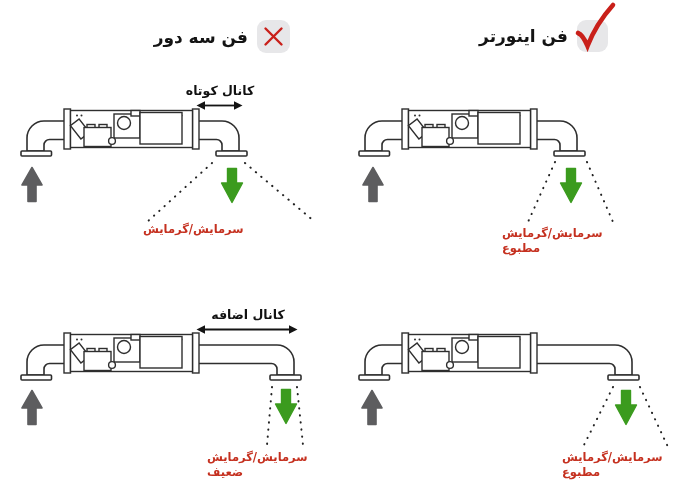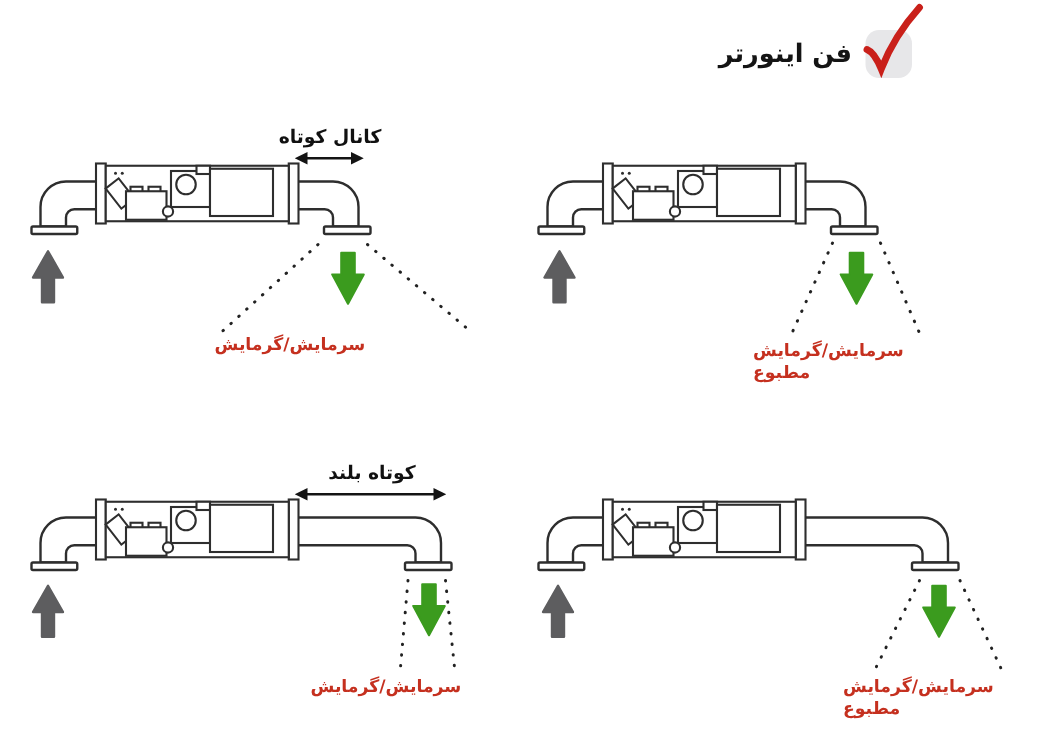--- a/index.html
+++ b/index.html
@@ -20,20 +20,28 @@
   .flange{fill:#fff;stroke:#2e2e2e;stroke-width:1.6px;}
 
   .duct-label{position:absolute;font-size:12.5px;font-weight:bold;color:#111;text-align:center;direction:rtl;white-space:nowrap;}
   .out-label{position:absolute;width:130px;text-align:left;color:#c5301f;font-weight:bold;font-size:11.5px;line-height:1.32;direction:rtl;}
 </style>
 </head>
 <body>
 
 <div class="canvas">
 
+  <div class="hdr hdr-bad">
+    <span class="hdr-label">فن سه دور</span>
+    <span class="badge">
+      <svg width="33" height="33" viewBox="0 0 33 33">
+        <path d="M8.5,8.5 L24.5,24.5 M24.5,8.5 L8.5,24.5" stroke="#c9201a" stroke-width="2.4" stroke-linecap="round" fill="none"></path>
+      </svg>
+    </span>
+  </div>
 
   <div class="hdr hdr-good">
     <span class="hdr-label">فن اینورتر</span>
     <span class="badge badge-check">
       <svg class="check-svg" width="46" height="52" viewBox="0 0 46 52">
         <path d="M8,30 Q13,32 17.5,43 Q26,21 43,2" stroke="#c9201a" stroke-width="4.6" fill="none" stroke-linecap="round"></path>
       </svg>
     </span>
   </div>
 
@@ -91,21 +99,21 @@
     <use href="#unitcore" transform="translate(46,5)"></use>
   </svg>
 
   <div class="duct-label" style="left:184px;top:83px;width:72px;">کانال کوتاه</div>
   <svg class="dblarrow" style="left:196px;top:100px;" width="47" height="11" viewBox="0 0 47 11">
     <line x1="8" y1="5.5" x2="39" y2="5.5" stroke="#141414" stroke-width="1.8"></line>
     <polygon points="0.5,5.5 9,1.3 9,9.7" fill="#141414"></polygon>
     <polygon points="46.5,5.5 38,1.3 38,9.7" fill="#141414"></polygon>
   </svg>
 
-  <div class="duct-label" style="left:208px;top:307px;width:80px;">کوتاه بلند</div>
+  <div class="duct-label" style="left:208px;top:307px;width:80px;">کانال اضافه</div>
   <svg class="dblarrow" style="left:196px;top:324px;" width="102" height="11" viewBox="0 0 102 11">
     <line x1="8" y1="5.5" x2="94" y2="5.5" stroke="#141414" stroke-width="1.8"></line>
     <polygon points="0.5,5.5 9,1.3 9,9.7" fill="#141414"></polygon>
     <polygon points="101.5,5.5 93,1.3 93,9.7" fill="#141414"></polygon>
   </svg>
 
   <svg class="arrow" style="left:21px;top:166px;" width="22" height="37" viewBox="0 0 22 37">
     <path d="M7,35.5 H15 V19 H21 L11,1.5 L1,19 H7 Z" fill="#5d5d5f" stroke="#5d5d5f" stroke-width="1.6" stroke-linejoin="round"></path>
   </svg>
   <svg class="arrow" style="left:362px;top:166px;" width="22" height="37" viewBox="0 0 22 37">
@@ -150,19 +158,20 @@
 
   <div class="out-label" style="left:143px;top:222px;">
     <div>سرمایش/گرمایش</div>
   </div>
   <div class="out-label" style="left:502px;top:226px;">
     <div>سرمایش/گرمایش</div>
     <div>مطبوع</div>
   </div>
   <div class="out-label" style="left:207px;top:450px;">
     <div>سرمایش/گرمایش</div>
+    <div>ضعیف</div>
   </div>
   <div class="out-label" style="left:562px;top:450px;">
     <div>سرمایش/گرمایش</div>
     <div>مطبوع</div>
   </div>
 
 </div>
 
 </body></html>

